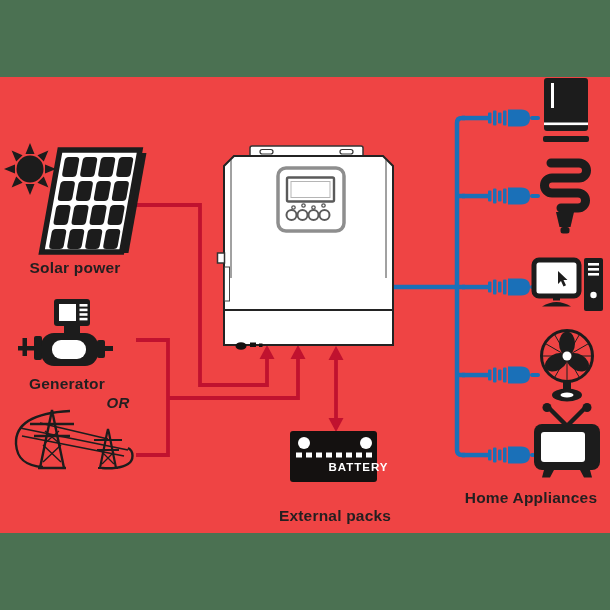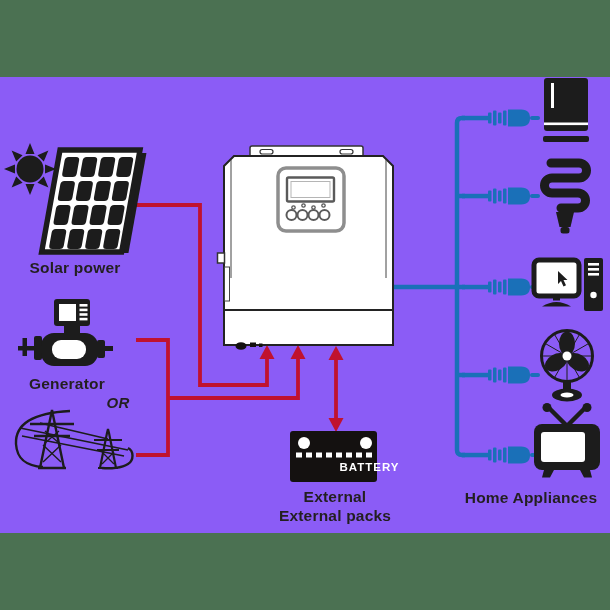--- a/index.html
+++ b/index.html
@@ -1,16 +1,16 @@
 <!DOCTYPE html>
 <html><head>
 <meta charset="utf-8">
 <style>
   html,body{margin:0;padding:0;background:#fff;}
-  .canvas{position:relative;width:610px;height:610px;background:#8b5cf6;overflow:hidden;
+  .canvas{position:relative;width:610px;height:610px;background:#ef4444;overflow:hidden;
           font-family:"Liberation Sans",sans-serif;}
   .art{position:absolute;left:0;top:0;width:610px;height:610px;}
   .lbl{position:absolute;font-weight:bold;font-size:15.5px;color:#231f20;text-align:center;
        letter-spacing:.2px;line-height:1.15;}
   .or-lbl{font-style:italic;font-size:15px;}
   .battery-lbl{position:absolute;font-weight:bold;font-size:11.5px;color:#ffffff;
        text-align:center;letter-spacing:1px;}
 </style>
 </head>
 <body>
@@ -219,18 +219,17 @@
       <rect x="7" y="30" width="44" height="30" rx="3" fill="#ffffff"></rect>
       <polygon points="10,68 20,68 16,75.5 8,75.5"></polygon>
       <polygon points="46,68 56,68 58,75.5 50,75.5"></polygon>
     </g>
   </g>
 </svg>
 
 <div class="lbl" style="left:10px;top:259px;width:130px;">Solar power</div>
 <div class="lbl" style="left:8px;top:375px;width:118px;">Generator</div>
 <div class="lbl or-lbl" style="left:90px;top:394px;width:56px;">OR</div>
-<div class="battery-lbl" style="left:291px;top:461px;width:81px;padding-left:38px;">BATTERY</div>
-<div class="lbl" style="left:272px;top:488px;width:126px;">External</div>
+<div class="battery-lbl" style="left:280px;top:461px;width:81px;padding-left:38px;">BATTERY</div>
 <div class="lbl" style="left:258px;top:507px;width:154px;">External packs</div>
 <div class="lbl" style="left:450px;top:489px;width:162px;">Home Appliances</div>
 
 </div>
 
 </body></html>

